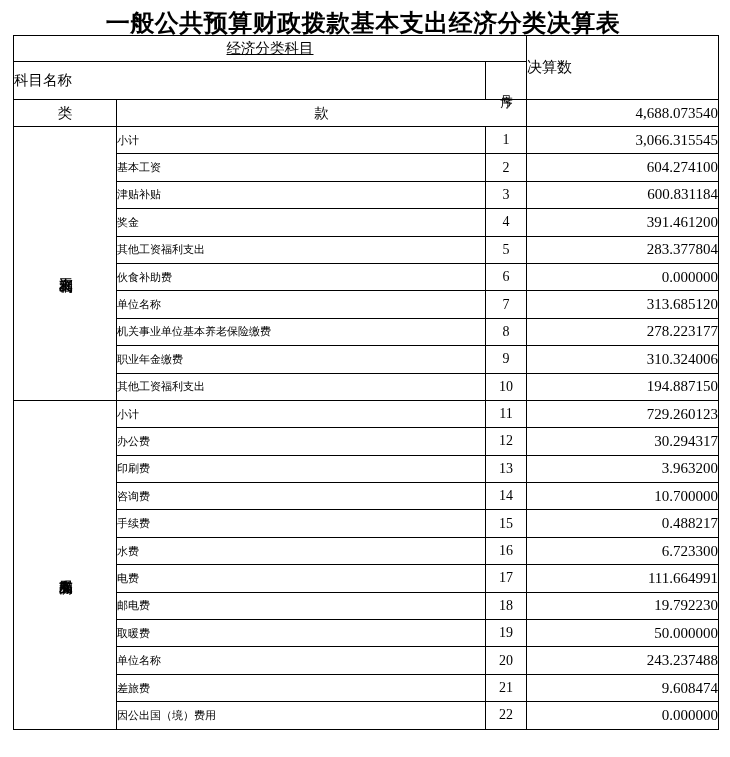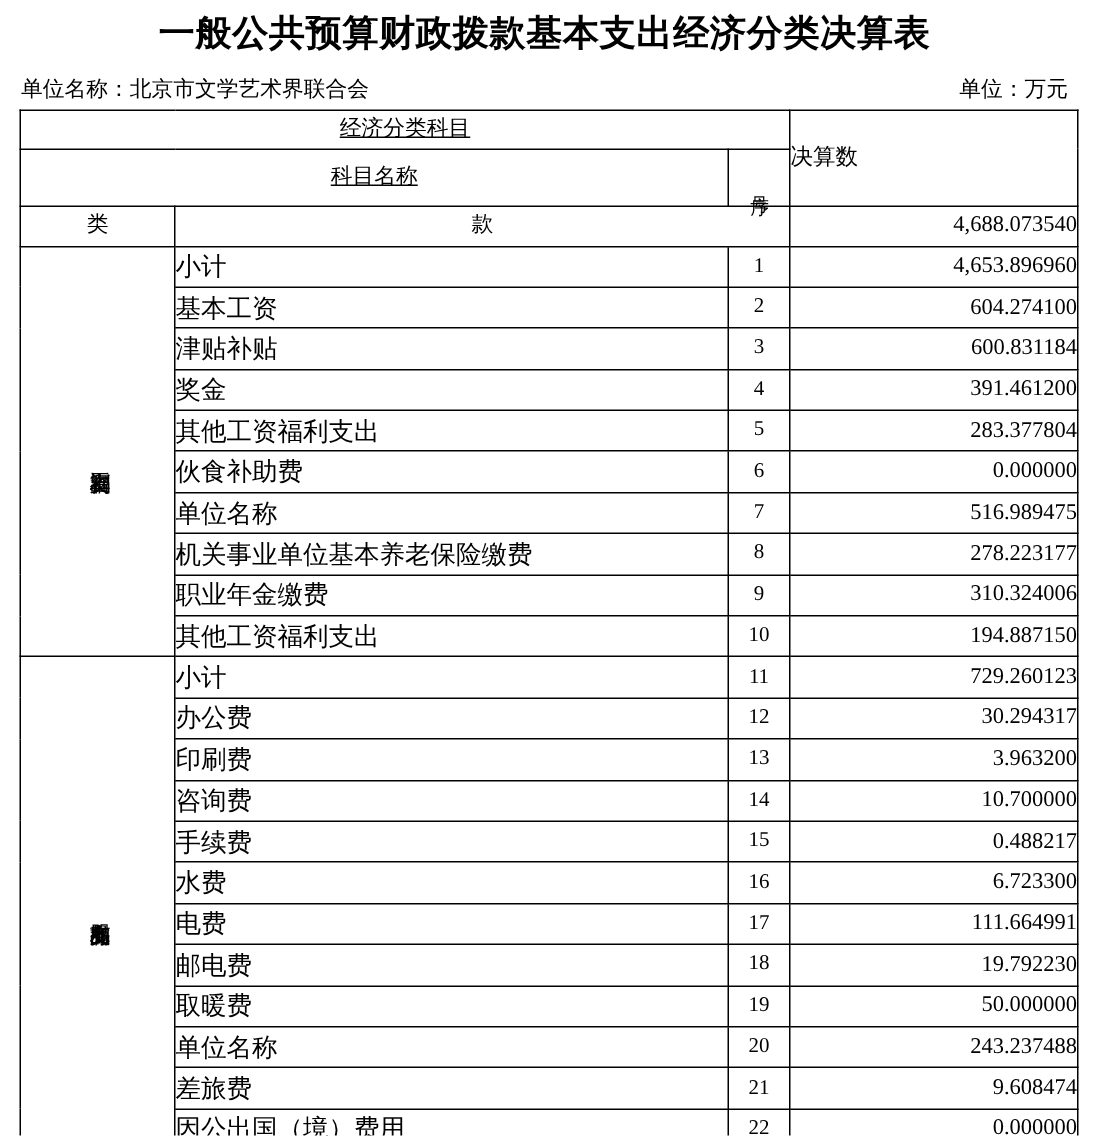--- a/index.html
+++ b/index.html
@@ -76,23 +76,21 @@
   col.c-value { width: 192px; }
 
   .h-group {
     height: 25px;
     text-align: center;
     font-size: 14.5px;
     text-decoration: underline;
   }
   .h-name {
     height: 37px;
-    text-align: center;
-    font-size: 14.5px;
-    text-decoration: underline;
+    font-size: 14.5px;
   }
   .h-value {
     text-align: left;
     font-size: 15px;
   }
   .h-seq {
     text-align: center;
     padding: 0;
   }
   .vlabel {
@@ -118,43 +116,39 @@
     vertical-align: middle;
   }
   td.cat-cell .vlabel {
     font-size: 14px;
     line-height: 1.06;
   }
 
   td.name-cell {
     text-align: left;
     padding-left: 5px;
-    font-size: 17px;
+    font-size: 11px;
   }
   td.seq-cell {
     text-align: center;
     font-size: 14px;
   }
   td.val-cell {
     text-align: right;
     padding-right: 3px;
     font-size: 15px;
   }
 </style>
 </head>
 <body>
 
 <div class="page">
 
   <div class="doc-title">一般公共预算财政拨款基本支出经济分类决算表</div>
 
-  <div class="meta-row">
-    <span class="meta-left">单位名称：北京市文学艺术界联合会</span>
-    <span class="meta-right">单位：万元</span>
-  </div>
 
   <div class="tbl-wrap">
     <table class="budget">
       <colgroup>
         <col class="c-cat">
         <col class="c-name">
         <col class="c-seq">
         <col class="c-value">
       </colgroup>
       <tbody id="tbody">
@@ -169,21 +163,21 @@
           </tr>
           <tr class="level-row">
             <td>类</td>
             <td colspan="2">款</td>
             <td class="val-cell">4,688.073540</td>
           </tr>
           <tr class="data-row">
             <td class="cat-cell" rowspan="10"><span class="vlabel">工资福利支出</span></td>
             <td class="name-cell">小计</td>
             <td class="seq-cell">1</td>
-            <td class="val-cell">4,653.896960</td>
+            <td class="val-cell">3,066.315545</td>
           </tr>
           <tr class="data-row">
             <td class="name-cell">基本工资</td>
             <td class="seq-cell">2</td>
             <td class="val-cell">604.274100</td>
           </tr>
           <tr class="data-row">
             <td class="name-cell">津贴补贴</td>
             <td class="seq-cell">3</td>
             <td class="val-cell">600.831184</td>
@@ -199,21 +193,21 @@
             <td class="val-cell">283.377804</td>
           </tr>
           <tr class="data-row">
             <td class="name-cell">伙食补助费</td>
             <td class="seq-cell">6</td>
             <td class="val-cell">0.000000</td>
           </tr>
           <tr class="data-row">
             <td class="name-cell">单位名称</td>
             <td class="seq-cell">7</td>
-            <td class="val-cell">516.989475</td>
+            <td class="val-cell">313.685120</td>
           </tr>
           <tr class="data-row">
             <td class="name-cell">机关事业单位基本养老保险缴费</td>
             <td class="seq-cell">8</td>
             <td class="val-cell">278.223177</td>
           </tr>
           <tr class="data-row">
             <td class="name-cell">职业年金缴费</td>
             <td class="seq-cell">9</td>
             <td class="val-cell">310.324006</td>

